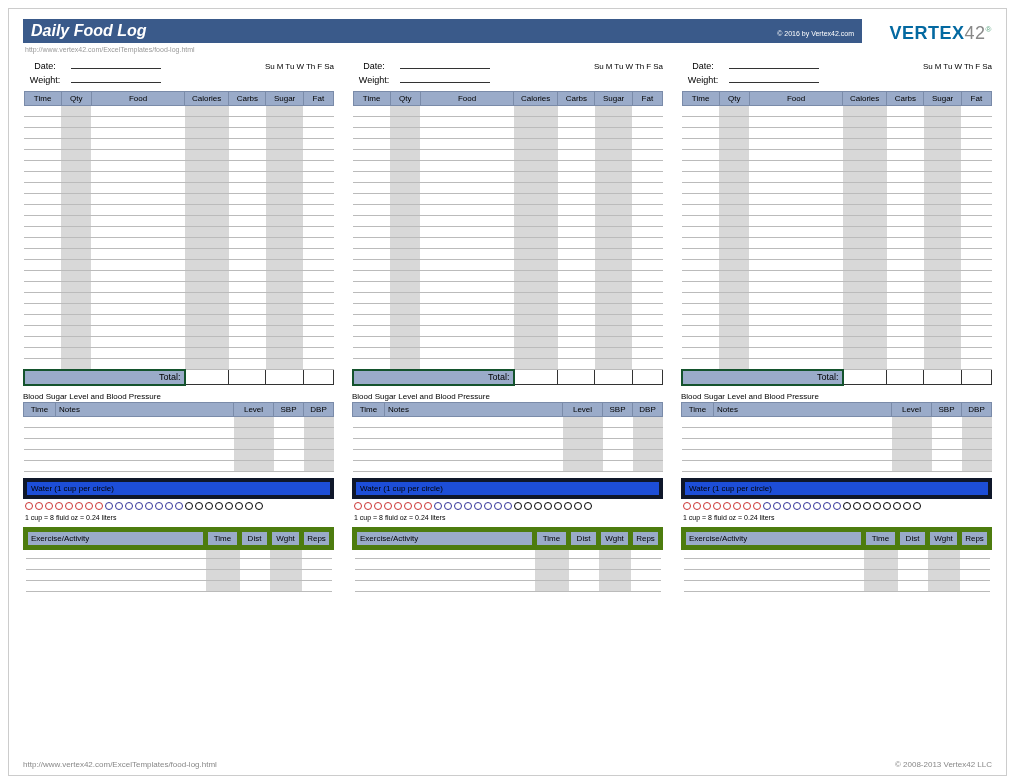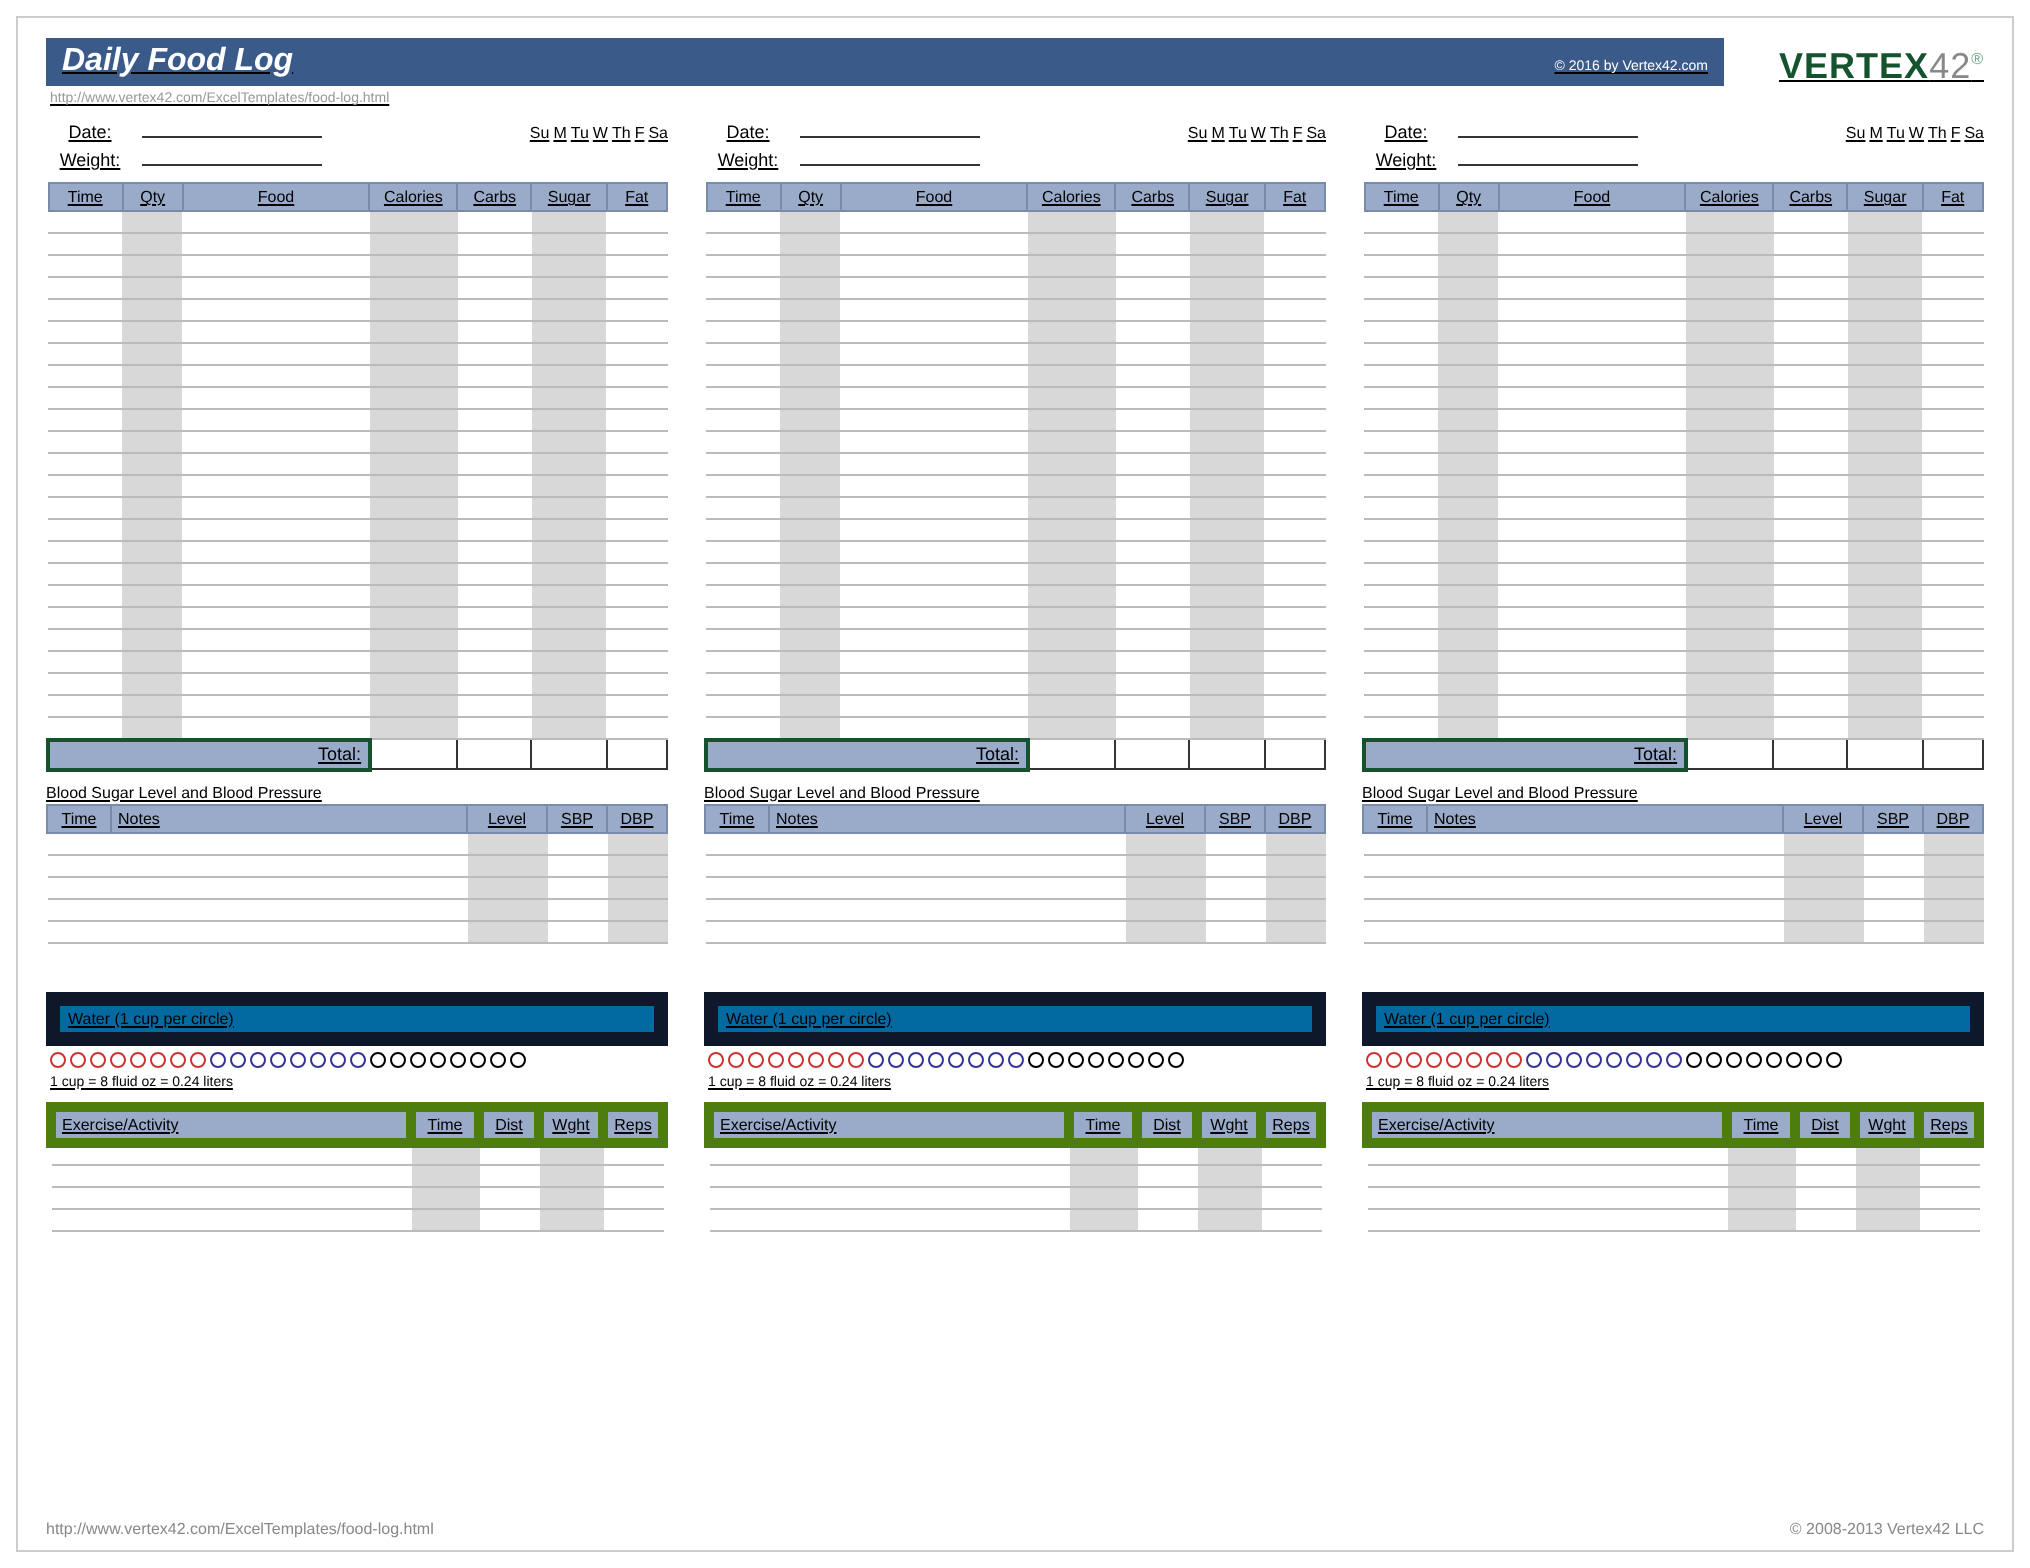--- a/index.html
+++ b/index.html
@@ -1,23 +1,23 @@
 <!DOCTYPE html>
 <html><head>
 <meta charset="utf-8">
 <style>
 * { box-sizing: border-box; margin: 0; padding: 0; }
 body { font-family: Arial, sans-serif; background: #fff; padding: 8px; width: 1015px; }
-.page { border: 1px solid #ccc; padding: 10px 14px; height: 768px; position: relative; text-decoration: underline; }
+.page { border: 1px solid #ccc; padding: 10px 14px; height: 768px; position: relative; }
 .title-bar { background: #3a5a8a; color: #fff; padding: 3px 8px; display: flex; align-items: baseline; margin-bottom: 2px; }
 .title-bar .title { font-size: 16px; font-weight: bold; font-style: italic; }
 .title-bar .copy { font-size: 7px; margin-left: auto; }
 .url-line { font-size: 7px; color: #999; padding: 1px 0 6px 2px; }
 .logo { font-family: Arial; font-size: 18px; color: #888; font-weight: 300; letter-spacing: 0.5px; text-align: right; }
-.logo span.v { color: #14532d; font-weight: bold; }
+.logo span.v { color: #0369a1; font-weight: bold; }
 .logo sup { font-size: 8px; color: #6a8; }
 .columns { display: flex; gap: 18px; }
 .col { width: 320px; font-size: 8px; color: #000; }
 .meta-row { display: flex; align-items: baseline; margin-bottom: 2px; }
 .meta-label { width: 48px; text-align: center; padding-right: 4px; font-size: 9px; }
 .meta-line { border-bottom: 1px solid #333; width: 90px; height: 10px; }
 .days { margin-left: auto; font-size: 8px; letter-spacing: 0; }
 .days span { margin-left: 2px; text-align: center; }
 .food-table { width: 100%; border-collapse: collapse; margin-top: 6px; }
 .food-table th { background: #9aabc9; font-size: 8px; font-weight: normal; padding: 2px 1px; border: 1px solid #7a8ba9; text-align: center; }
@@ -37,21 +37,21 @@
 .bp-table { width: 100%; border-collapse: collapse; }
 .bp-table th { background: #9aabc9; font-size: 8px; font-weight: normal; padding: 2px 1px; border: 1px solid #7a8ba9; text-align: center; }
 .bp-table th.left { text-align: left; padding-left: 3px; }
 .bp-table td { border-bottom: 1px solid #bbb; height: 11px; }
 .bp-table td.shade { background: #d8d8d8; }
 .bp-table .c-btime { width: 32px; }
 .bp-table .c-notes { width: auto; }
 .bp-table .c-level { width: 40px; }
 .bp-table .c-sbp { width: 30px; }
 .bp-table .c-dbp { width: 30px; }
-.water-hdr { background: #0369a1; font-size: 8px; padding: 2px 4px; margin-top: 24px; border: 7px solid #0f172a; }
+.water-hdr { background: #1d4ed8; font-size: 8px; padding: 2px 4px; margin-top: 6px; border: 4px solid #0f172a; }
 .circles { padding: 3px 2px; font-size: 9px; letter-spacing: 1px; display: flex; gap: 2px; }
 .circle { display: inline-block; width: 8px; height: 8px; border-radius: 50%; border: 1px solid; }
 .circle.red { border-color: #c33; }
 .circle.blue { border-color: #339; }
 .circle.black { border-color: #000; }
 .cup-note { font-size: 7px; padding: 1px 2px 0 2px; }
 .ex-table { width: 100%; border-collapse: collapse; margin-top: 6px; }
 .ex-table th { background: #9aabc9; font-size: 8px; font-weight: normal; padding: 2px 1px; border: 5px solid #4d7c0f; text-align: center; }
 .ex-table th.left { text-align: left; padding-left: 3px; }
 .ex-table td { border-bottom: 1px solid #bbb; height: 11px; }

